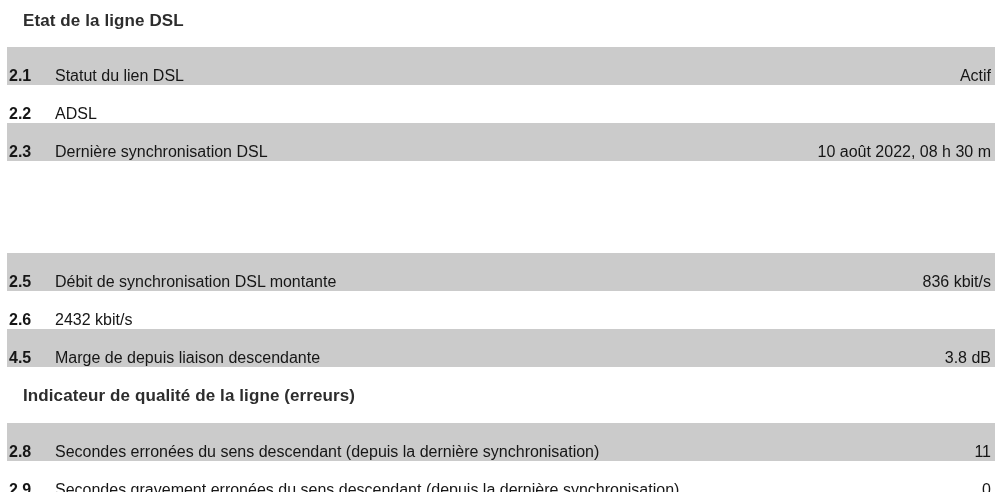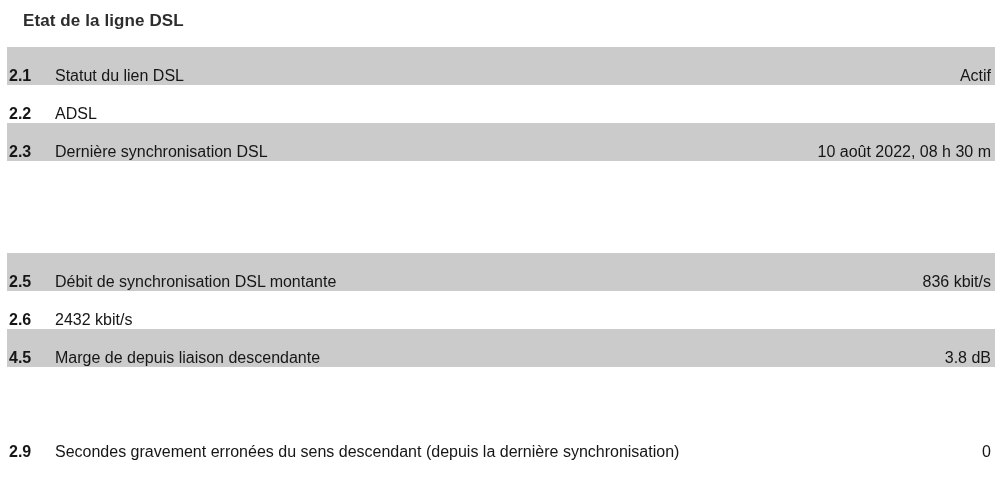--- a/index.html
+++ b/index.html
@@ -102,22 +102,28 @@
       <span class="num">2.6</span>
       <span class="value">2432 kbit/s</span>
     </div>
     <div class="row odd">
       <span class="num">4.5</span>
       <span class="label">Marge de depuis liaison descendante</span>
       <span class="value">3.8 dB</span>
     </div>
   </div>
 
+  <div class="section-title" style="top:386px">Indicateur de qualité de la ligne (erreurs)</div>
 
   <div class="tbl" style="top:423px">
+    <div class="row odd">
+      <span class="num">2.8</span>
+      <span class="label">Secondes erronées du sens descendant (depuis la dernière synchronisation)</span>
+      <span class="value">11</span>
+    </div>
     <div class="row">
       <span class="num">2.9</span>
       <span class="label">Secondes gravement erronées du sens descendant (depuis la dernière synchronisation)</span>
       <span class="value">0</span>
     </div>
   </div>
 
 </div>
 
 </body></html>

